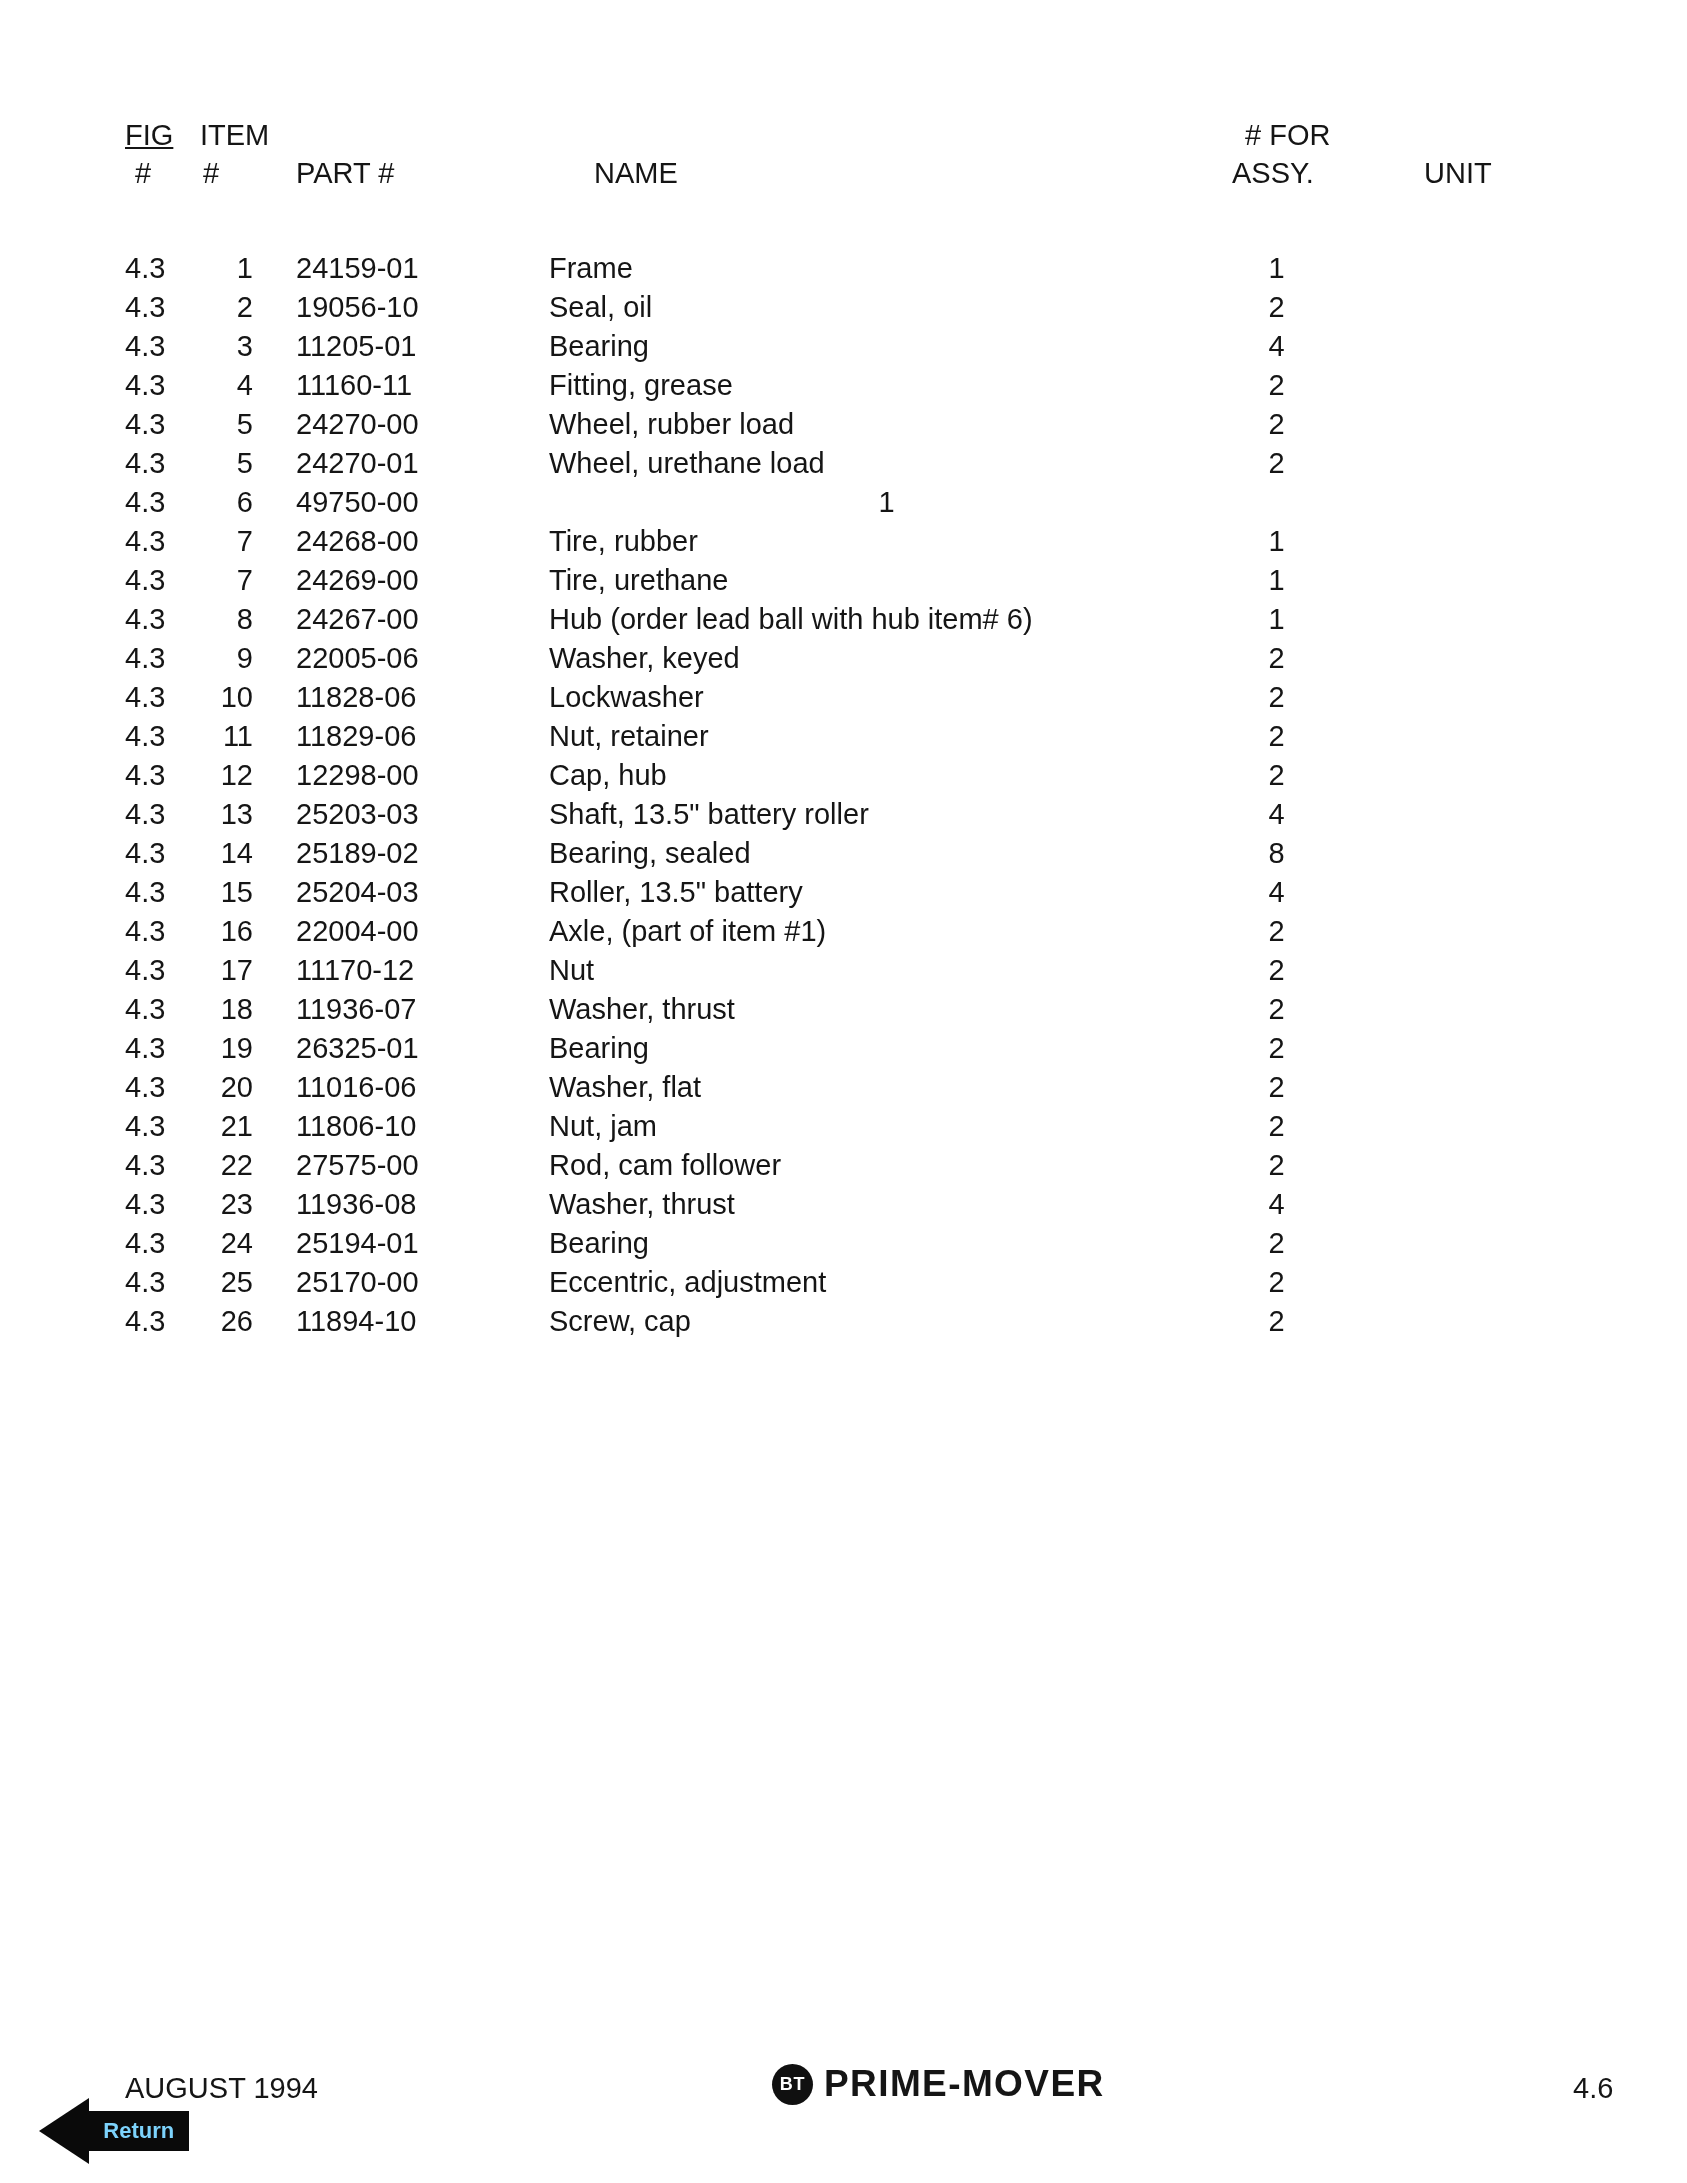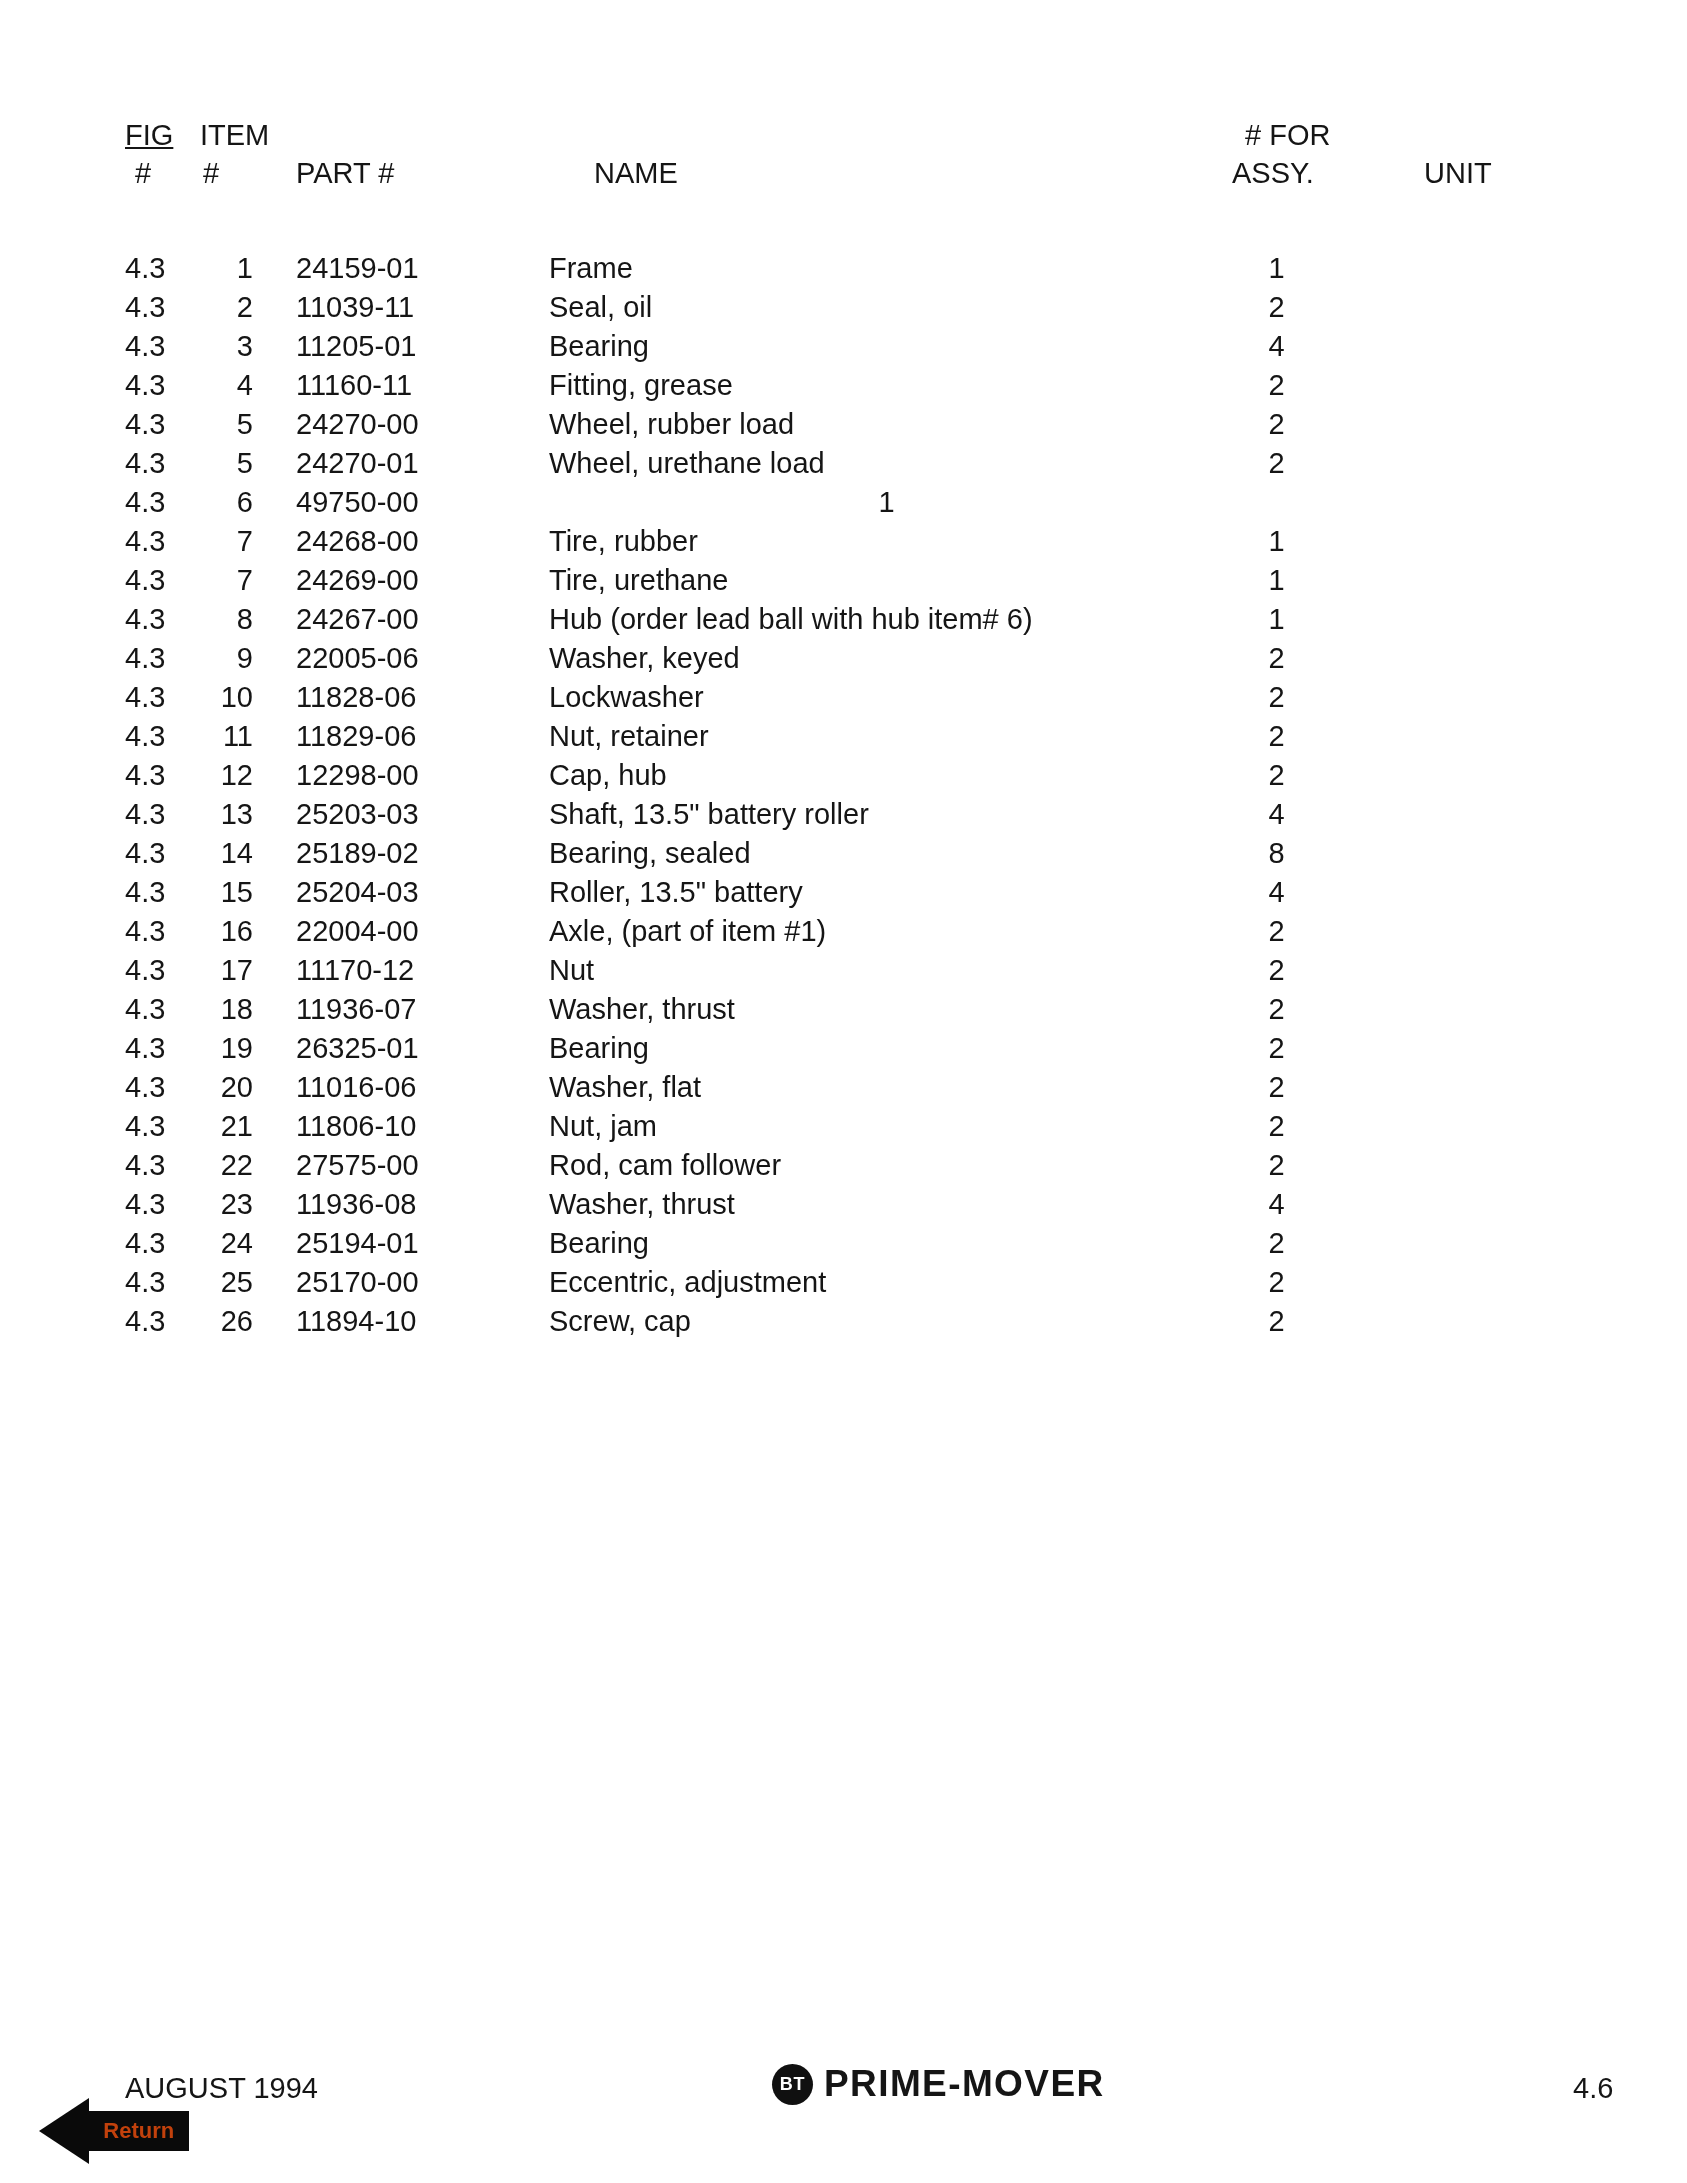--- a/index.html
+++ b/index.html
@@ -79,21 +79,21 @@
   }
   .return-arrow-head {
     width: 0;
     height: 0;
     border-top: 33px solid transparent;
     border-bottom: 33px solid transparent;
     border-right: 50px solid #0a0a0a;
   }
   .return-box {
     background: #0a0a0a;
-    color: #c2410c;
+    color: #7dd3fc;
     height: 40px;
     display: flex;
     align-items: center;
     padding: 0 15px;
     font-size: 22px;
     font-weight: bold;
     margin-left: -0.7px;
   }
 </style>
 </head>
@@ -118,21 +118,21 @@
       <span class="c-item">1</span>
       <span class="c-part">24159-01</span>
       <span class="c-name">Frame</span>
       <span class="c-qty">1</span>
       <span class="c-unit"></span>
     </div>
 
     <div class="row">
       <span class="c-fig">4.3</span>
       <span class="c-item">2</span>
-      <span class="c-part">11039-11</span>
+      <span class="c-part">19056-10</span>
       <span class="c-name">Seal, oil</span>
       <span class="c-qty">2</span>
       <span class="c-unit"></span>
     </div>
 
     <div class="row">
       <span class="c-fig">4.3</span>
       <span class="c-item">3</span>
       <span class="c-part">11205-01</span>
       <span class="c-name">Bearing</span>

